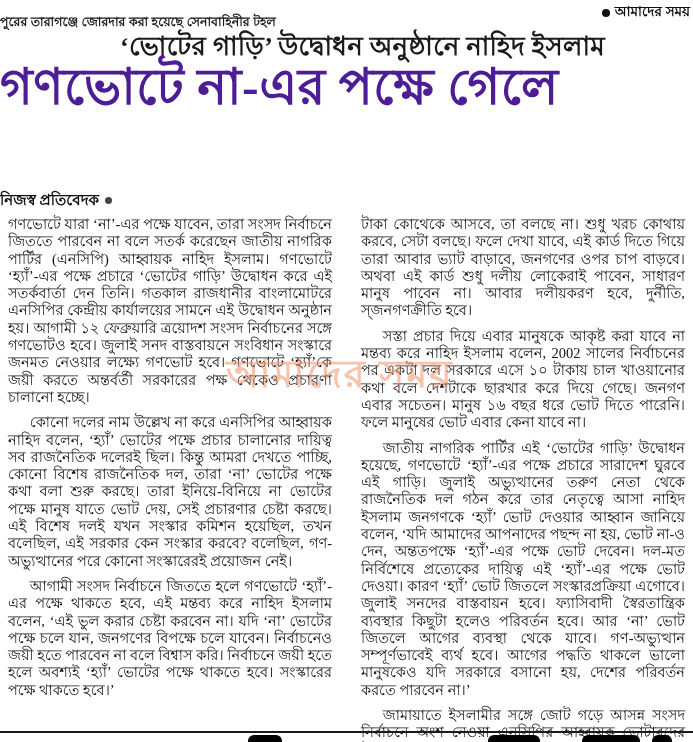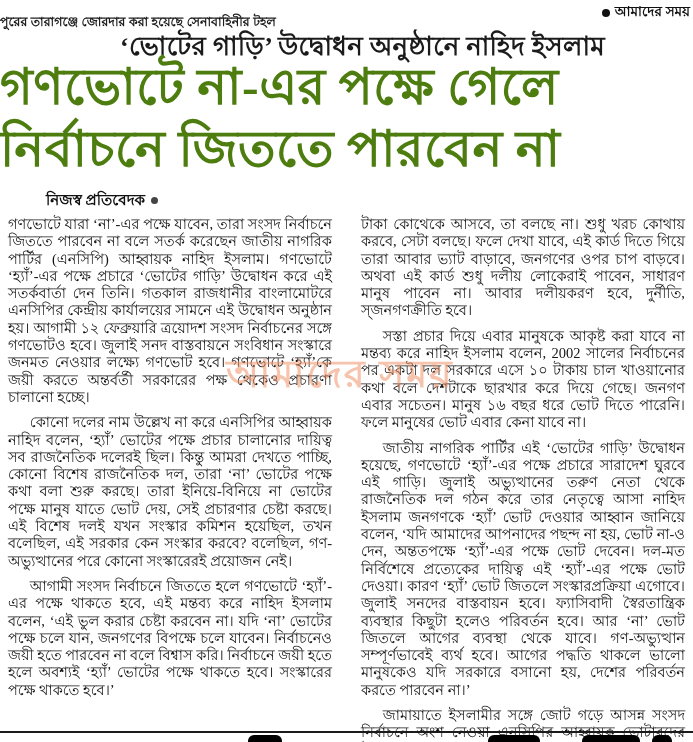--- a/index.html
+++ b/index.html
@@ -28,27 +28,27 @@
     background:#111;display:inline-block;
   }
   .subtitle{
     position:absolute;top:26px;left:16px;width:100%;
     text-align:center;
     font-size:26px;font-weight:bold;color:#1b1b1b;
     letter-spacing:0.3px;
   }
   .headline{
     position:absolute;top:56px;left:0;width:100%;
-    font-size:50px;line-height:62px;font-weight:bold;color:#4d7c0f;
+    font-size:50px;line-height:62px;font-weight:bold;color:#4c1d95;
     letter-spacing:0.5px;
   }
   .byline{
     position:absolute;top:188px;left:0;
     font-size:15px;font-weight:bold;color:#111;
-    display:flex;align-items:center;gap:6px;padding-left:46px;
+    display:flex;align-items:center;gap:6px;
   }
   .byline .dot{
     width:7px;height:7px;border-radius:50%;
     background:#444;display:inline-block;
   }
   .columns{
     position:absolute;top:208px;left:0;
     display:flex;gap:13px;
   }
   .col{
@@ -93,21 +93,20 @@
 
   <div class="masthead">
     <span class="dot"></span>
     <span>আমাদের সময়</span>
   </div>
 
   <div class="subtitle">‘ভোটের গাড়ি’ উদ্বোধন অনুষ্ঠানে নাহিদ ইসলাম</div>
 
   <div class="headline">
     <div>গণভোটে না-এর পক্ষে গেলে</div>
-    <div>নির্বাচনে জিততে পারবেন না</div>
   </div>
 
   <div class="byline">
     <span>নিজস্ব প্রতিবেদক</span>
     <span class="dot"></span>
   </div>
 
   <div class="columns">
     <div class="col">
       <p>গণভোটে যারা ‘না’-এর পক্ষে যাবেন, তারা সংসদ নির্বাচনে জিততে পারবেন না বলে সতর্ক করেছেন জাতীয় নাগরিক পার্টির (এনসিপি) আহ্বায়ক নাহিদ ইসলাম। গণভোটে ‘হ্যাঁ’-এর পক্ষে প্রচারে ‘ভোটের গাড়ি’ উদ্বোধন করে এই সতর্কবার্তা দেন তিনি। গতকাল রাজধানীর বাংলামোটরে এনসিপির কেন্দ্রীয় কার্যালয়ের সামনে এই উদ্বোধন অনুষ্ঠান হয়। আগামী ১২ ফেব্রুয়ারি ত্রয়োদশ সংসদ নির্বাচনের সঙ্গে গণভোটও হবে। জুলাই সনদ বাস্তবায়নে সংবিধান সংস্কারে জনমত নেওয়ার লক্ষ্যে গণভোট হবে। গণভোটে ‘হ্যাঁ’কে জয়ী করতে অন্তর্বর্তী সরকারের পক্ষ থেকেও প্রচারণা চালানো হচ্ছে।</p>

